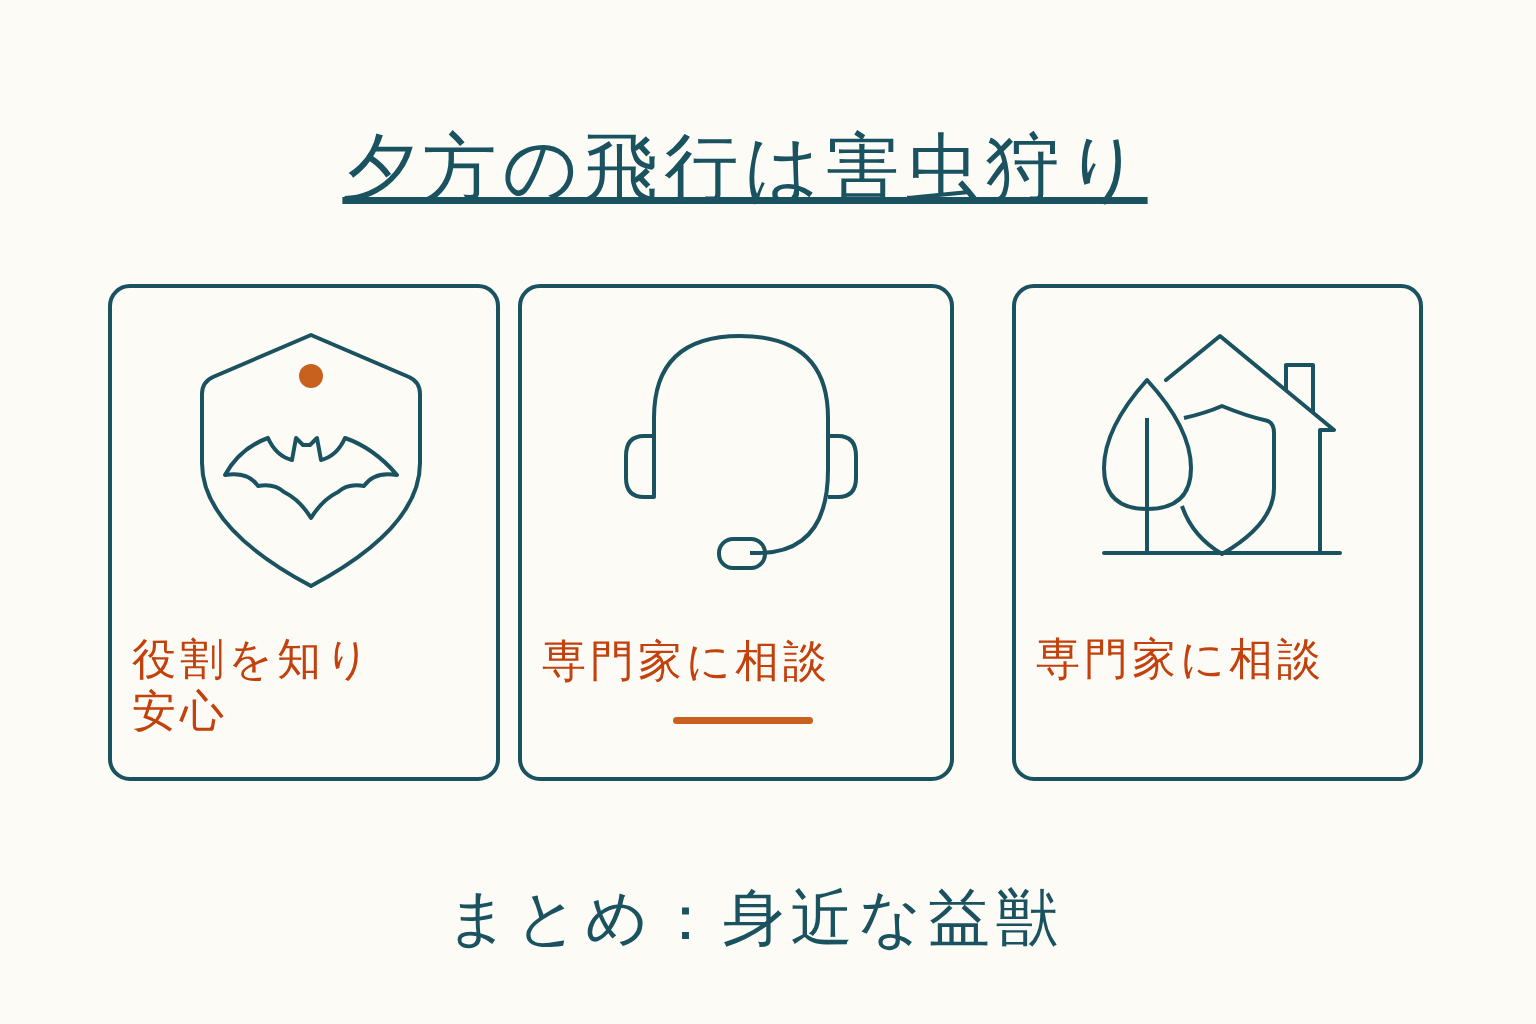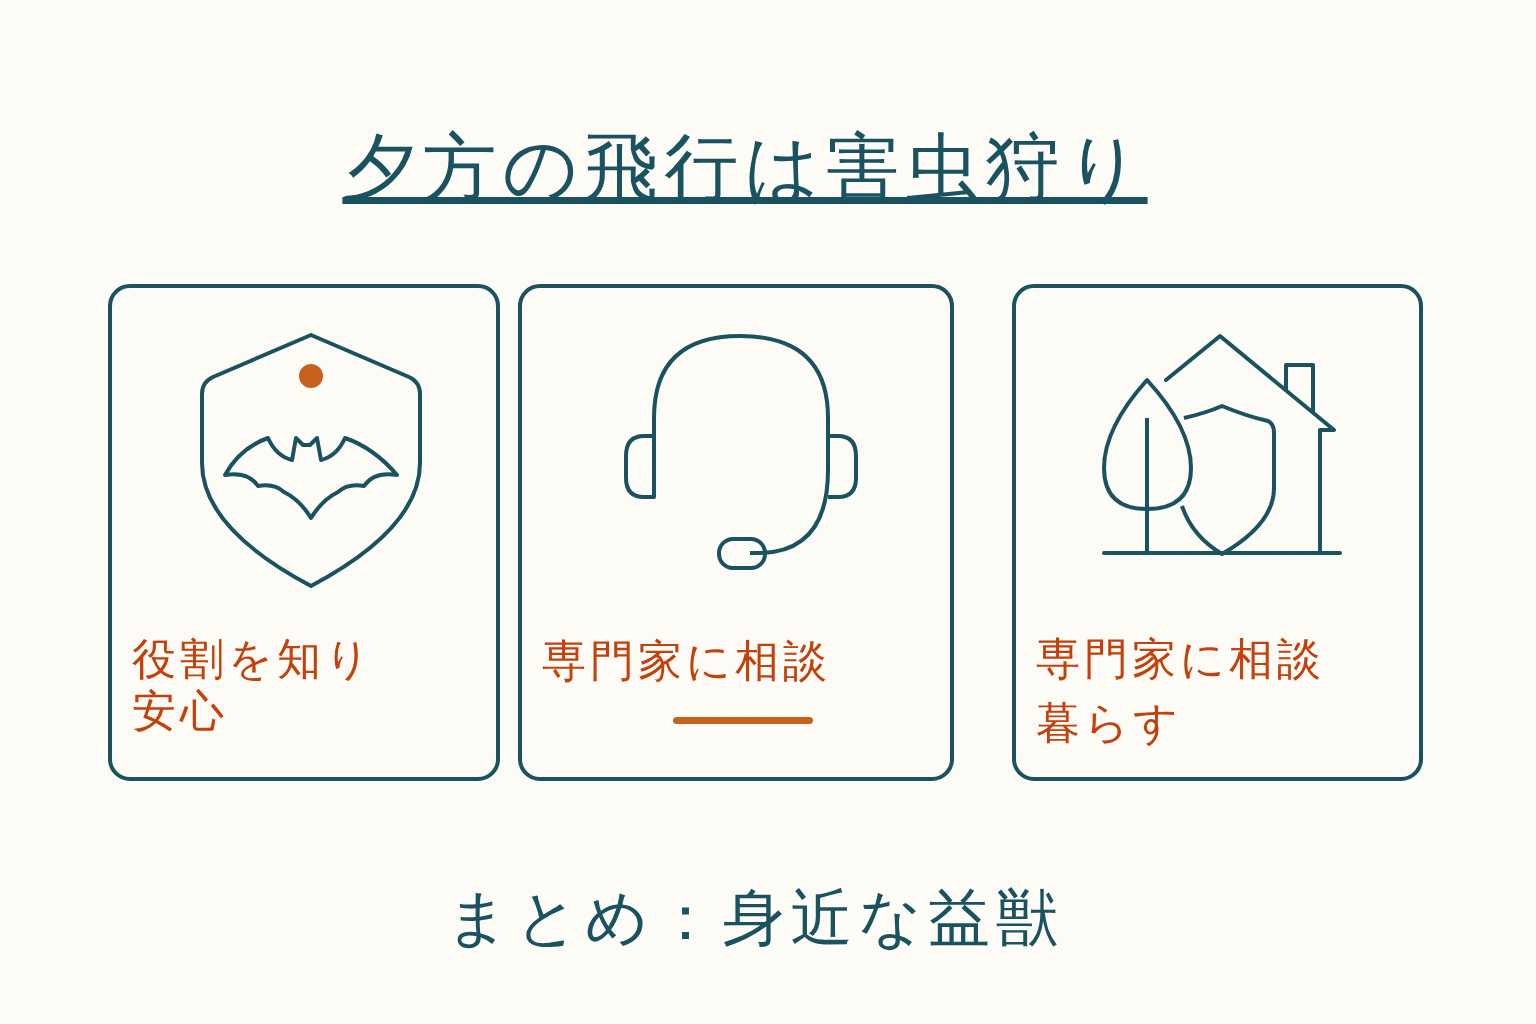--- a/index.html
+++ b/index.html
@@ -76,16 +76,15 @@
     <path d="M270 103 L270 77 L297 77 L297 124" fill="none" stroke="#1a5260" stroke-width="4" stroke-linejoin="round"></path>
 
     <path d="M168 130 Q190 125 206 118 Q230 128 252 133 Q258 136 258 145 L258 200 Q258 236 206 266 Q176 248 166 218" fill="none" stroke="#1a5260" stroke-width="4" stroke-linejoin="round"></path>
 
     <path d="M131 92 Q88 140 88 180 Q88 221 131 221 Q175 221 175 180 Q175 140 131 92 Z" fill="none" stroke="#1a5260" stroke-width="4" stroke-linejoin="round"></path>
     <line x1="131" y1="130" x2="131" y2="265" stroke="#1a5260" stroke-width="4"></line>
 
     <line x1="88" y1="265" x2="324" y2="265" stroke="#1a5260" stroke-width="4" stroke-linecap="round"></line>
   </svg>
   <div class="card-label" style="top:340px;">専門家に相談</div>
-  <div class="card-label" style="top:404px;">暮らす</div>
 </div>
 
 <div class="summary">まとめ：身近な益獣</div>
 
 </body></html>

